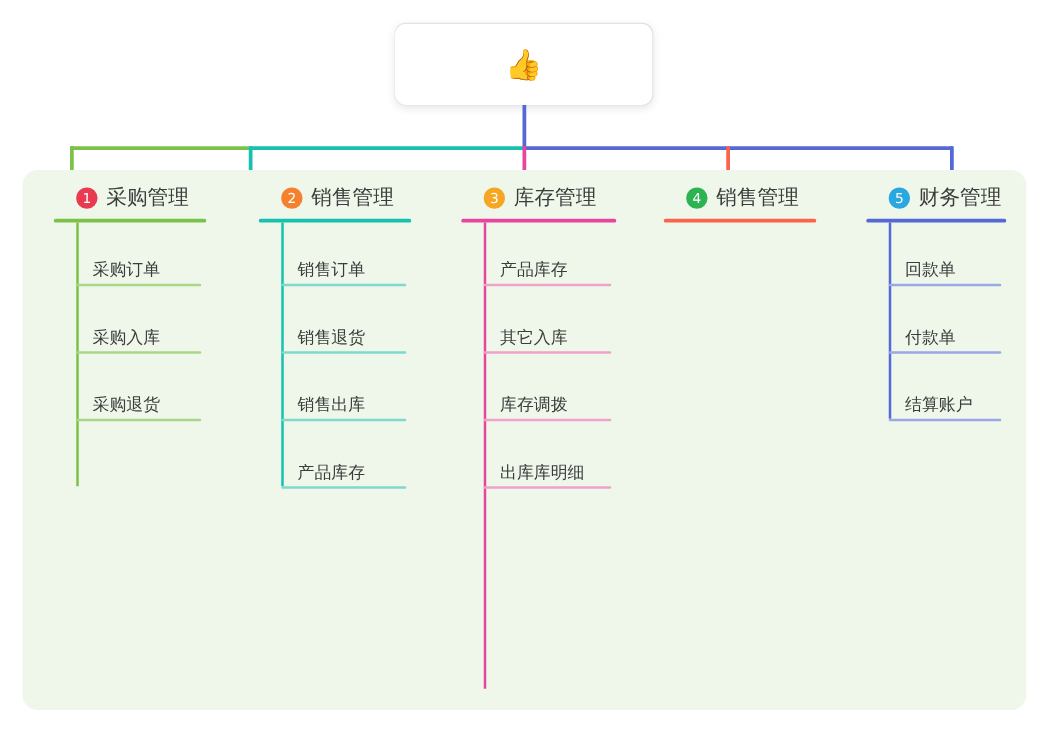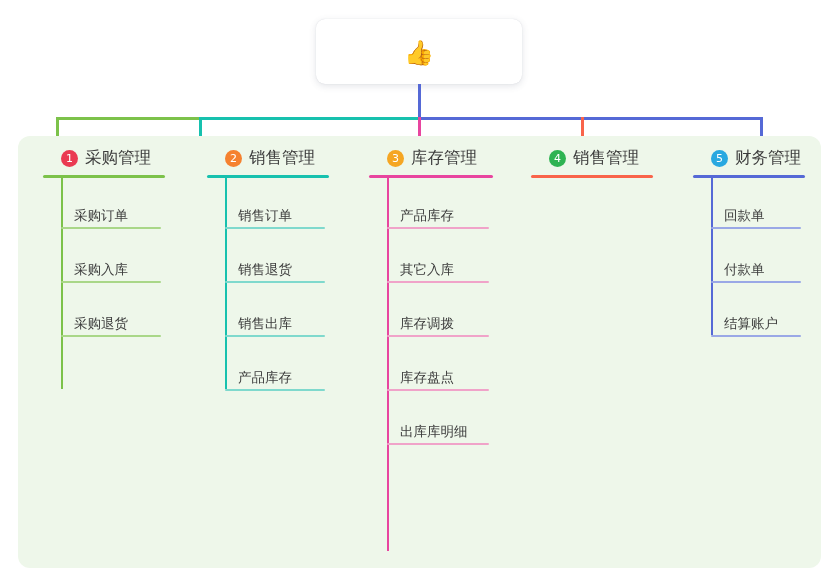--- a/index.html
+++ b/index.html
@@ -211,24 +211,20 @@
           </div>
           <div class="leaf">
             <div class="leaf-label">其它入库</div>
             <div class="leaf-line" style="background: rgb(240, 163, 201); width: 102px;"></div>
           </div>
           <div class="leaf">
             <div class="leaf-label">库存调拨</div>
             <div class="leaf-line" style="background: rgb(240, 163, 201); width: 102px;"></div>
           </div>
           <div class="leaf">
-            <div class="leaf-label">库存盘点</div>
-            <div class="leaf-line" style="background: rgb(240, 163, 201); width: 102px;"></div>
-          </div>
-          <div class="leaf">
             <div class="leaf-label">出库库明细</div>
             <div class="leaf-line" style="background: rgb(240, 163, 201); width: 102px;"></div>
           </div>
         </div>
       </div>
       <div class="column" style="left: 510px; width: 160px; top: 8px;">
         <div class="col-header">
           <span class="badge" style="background: rgb(46, 179, 82);">4</span>
           <span class="col-title">销售管理</span>
         </div>

